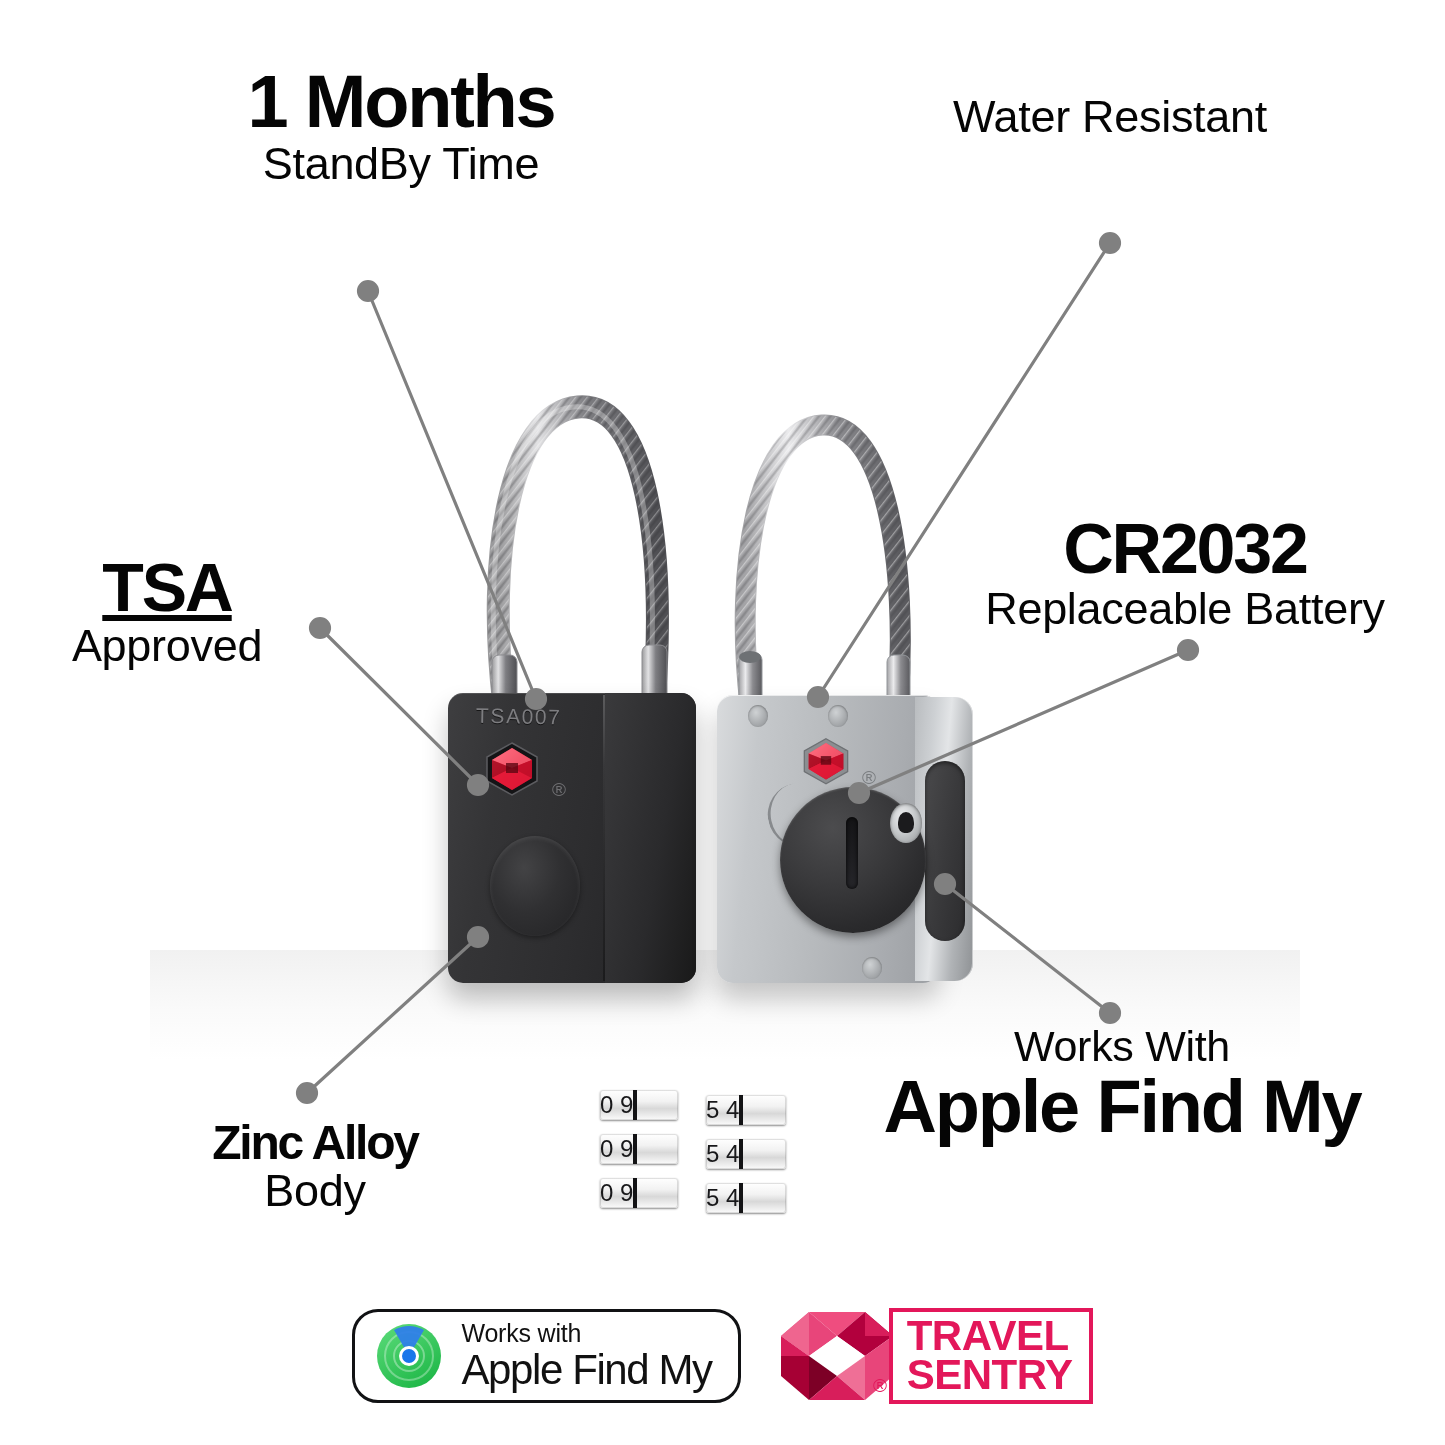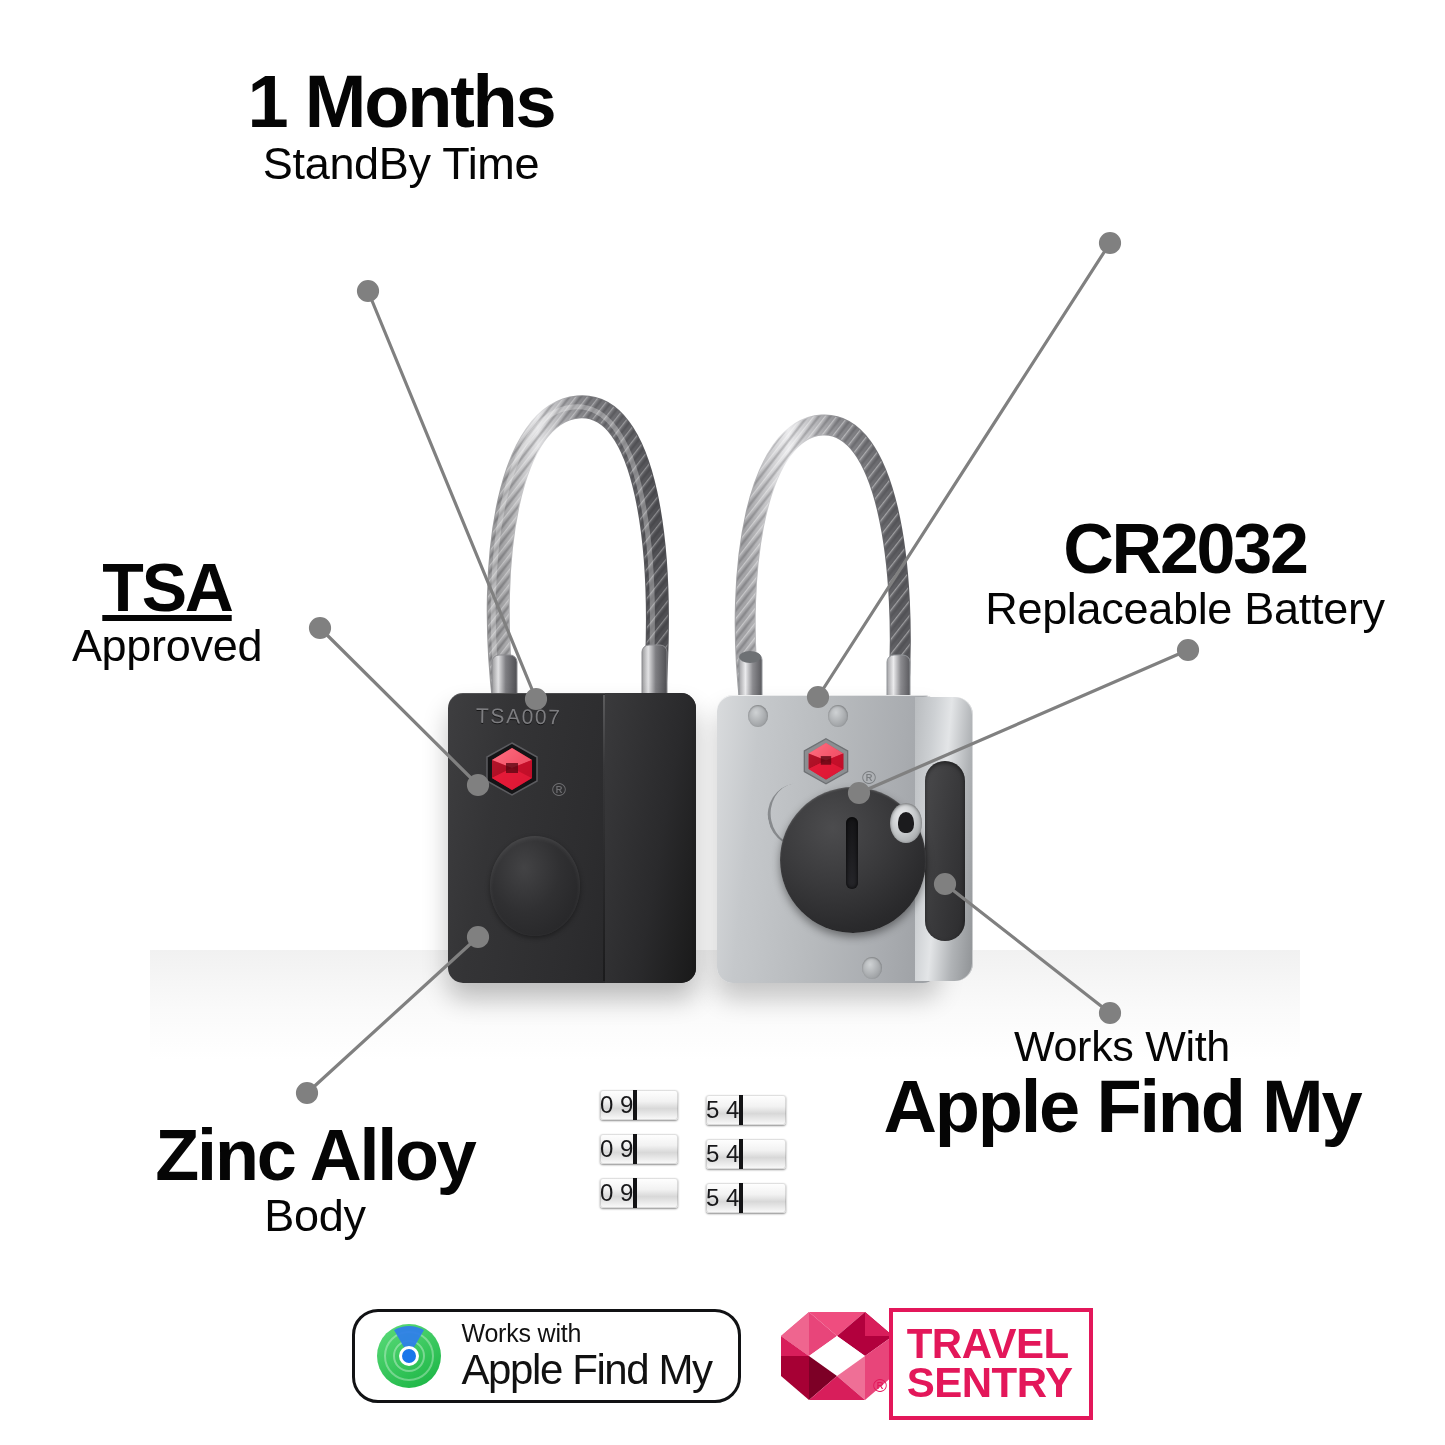--- a/index.html
+++ b/index.html
@@ -25,21 +25,21 @@
   .c-center { text-align:center; }
 
   #co-standby   { left:176px;  top:64px;  width:450px; }
   #co-ip64      { left:920px;  top:94px;  width:380px; }
   #co-tsa       { left:22px;   top:552px; width:290px; }
   #co-cr2032    { left:960px;  top:492px; width:450px; }
   #co-zinc      { left:95px;   top:1118px;width:440px; }
   #co-findmy    { left:832px;  top:1024px;width:580px; }
 
   #co-standby .big { font-size:74px; }
-  #co-zinc .big    { font-size:72px; }
+  #co-zinc .big    { font-size:48px; }
   #co-findmy .big  { font-size:74px; }
   #co-cr2032 .big  { font-size:70px;margin-top:21px; }
   #co-ip64 .big    { font-size:70px; }
   #co-tsa .big     { font-size:68px;text-decoration:underline; }
 
   
   #scene { position:absolute; left:0; top:330px; width:1445px; height:690px; z-index:3; }
   .ground {
     position:absolute; left:150px; top:620px; width:1150px; height:110px;
     background:linear-gradient(180deg,#f1f1f1 0%, #fafafa 55%, #ffffff 100%);
@@ -167,21 +167,21 @@
     height:94px;
   }
   #findmy-badge .fm-text { line-height:1.0; }
   #findmy-badge .fm-top  { font-size:25px; font-weight:500; letter-spacing:-0.2px; color:#111; }
   #findmy-badge .fm-main { font-size:42px; font-weight:500; letter-spacing:-1.4px; color:#111; margin-top:3px;}
   #ts-badge {
     display:flex; align-items:stretch; height:96px;
   }
   #ts-box {
     display:flex; align-items:center; border:4px solid #e3175a; background:#fff;
-    padding:0 16px 0 0; height:112px;
+    padding:0 16px 0 0; height:96px;
   }
   #ts-words { line-height:.92; padding-left:14px; }
   #ts-words div { font-size:42px; font-weight:700; color:#e3175a; letter-spacing:-0.5px; }
 </style>
 </head>
 <body>
 
 <div id="stage">
 
   <div id="scene">
@@ -347,20 +347,21 @@
       <circle cx="945" cy="884" r="9.5"></circle>
     </g>
   </svg>
 
   <div class="callout c-center" id="co-standby">
     <div class="big">1 Months</div>
     <div class="sub">StandBy Time</div>
   </div>
 
   <div class="callout c-center" id="co-ip64">
+    <div class="sub">Water Resistant</div>
   </div>
 
   <div class="callout c-center" id="co-tsa">
     <div class="big">TSA</div>
     <div class="sub">Approved</div>
   </div>
 
   <div class="callout c-center" id="co-cr2032">
     <div class="big">CR2032</div>
     <div class="sub">Replaceable Battery</div>

